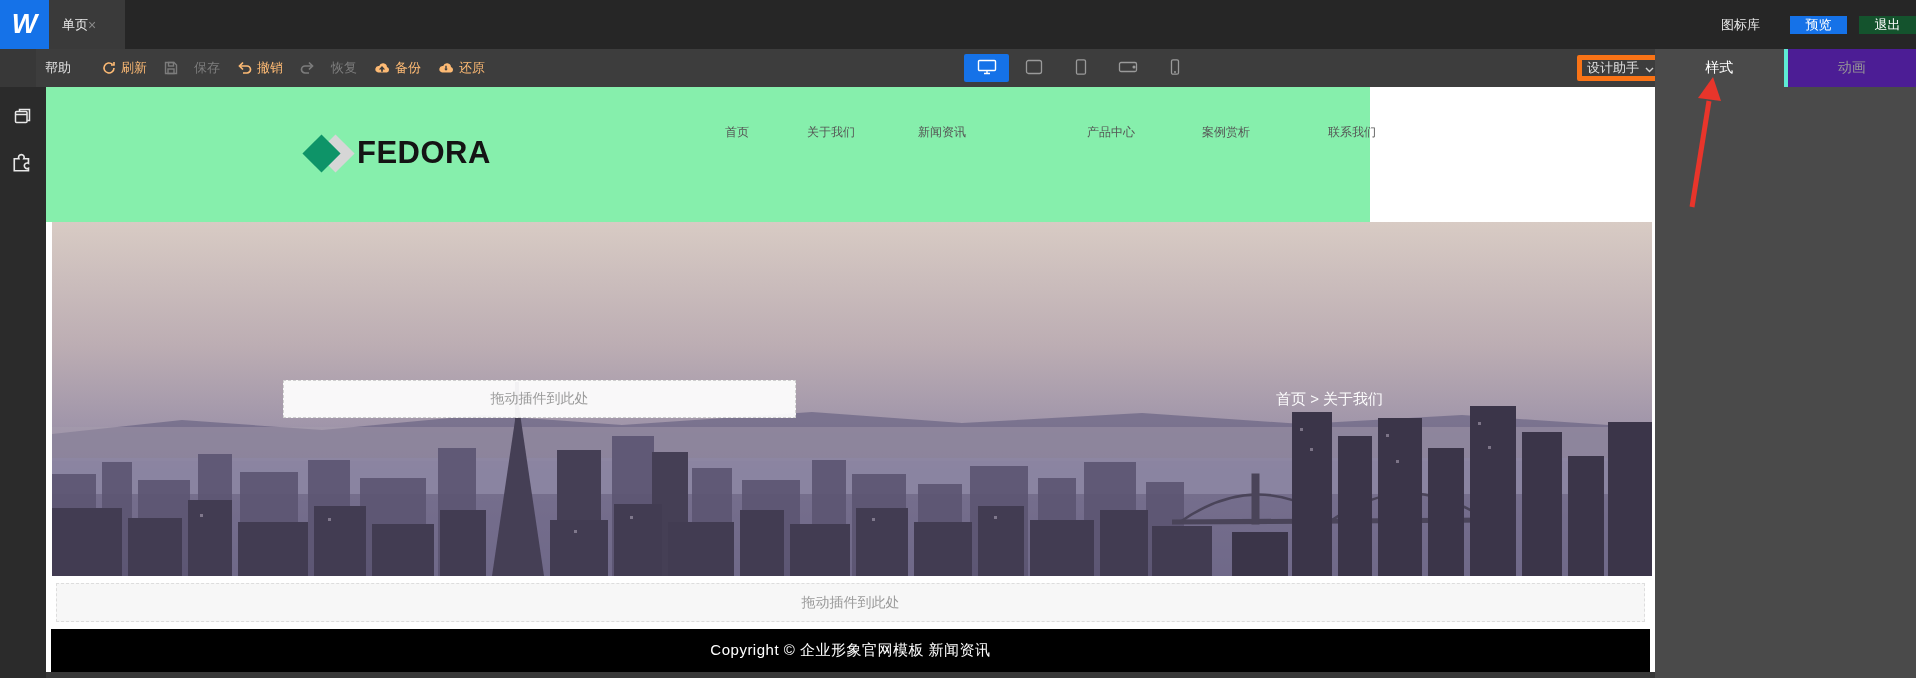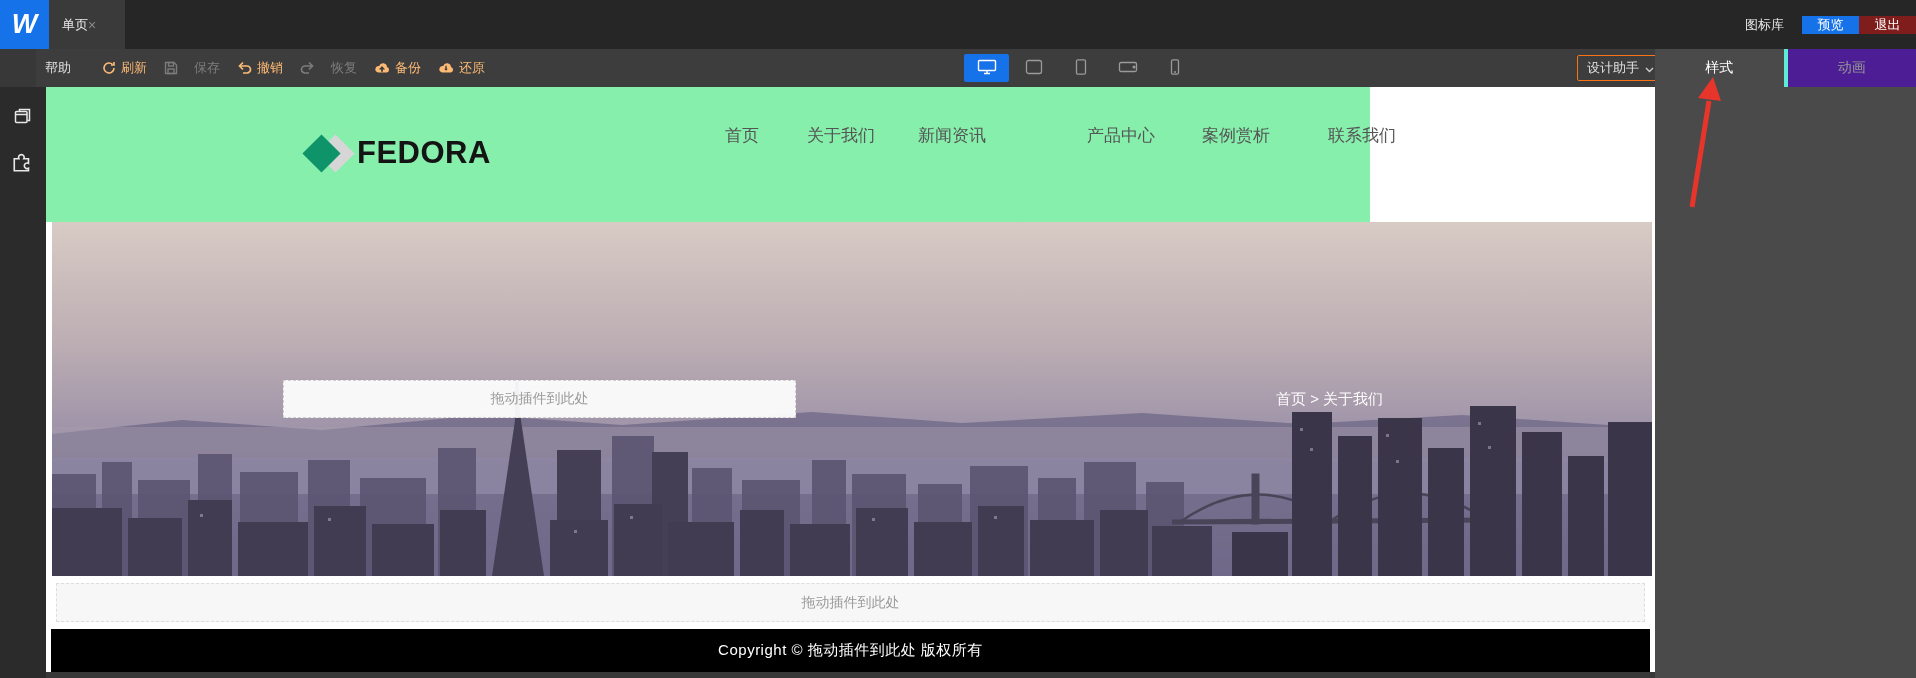--- a/index.html
+++ b/index.html
@@ -11,38 +11,38 @@
   .topbar { position:absolute; left:0; top:0; width:1916px; height:49px; background:#262626; }
   .logo-sq { position:absolute; left:0; top:0; width:49px; height:49px; background:#1572e8;
     color:#fff; font-weight:bold; font-size:27px; font-style:italic;
     display:flex; align-items:center; justify-content:center; cursor:pointer; }
   .doc-tab { position:absolute; left:49px; top:0; width:76px; height:49px; background:#3a3a3a;
     color:#e8e8e8; font-size:13px; display:flex; align-items:center; padding-left:13px; cursor:pointer; }
   .doc-tab .close { color:#8a8a8a; font-size:14px; }
   .topbar-right { position:absolute; right:0; top:0; height:49px; display:flex; align-items:center; }
   .tb-link { color:#e8e8e8; font-size:13px; display:flex; align-items:center; padding:0 18px; cursor:pointer; }
   .tb-btn { width:57px; display:flex; align-items:center; justify-content:center;
-    color:#fff; font-size:13px; cursor:pointer; }
+    color:#fff; font-size:13px; cursor:pointer;margin-left:12px; }
   .tb-btn.blue { background:#1572e8; }
-  .tb-btn.red  { background:#7f1d1d; }
+  .tb-btn.red  { background:#14532d; }
 
   
   .toolbar { position:absolute; left:0; top:49px; width:1655px; height:38px; background:#3d3d3d;
     color:#e0e0e0; font-size:13px;margin-left:36px; }
   .tool-left { position:absolute; left:0; top:0; height:38px; display:flex; align-items:center; }
   .tool-help { padding:0 14px 0 9px; cursor:pointer; }
   .tool-btn { display:flex; align-items:center; gap:5px; margin-left:17px; cursor:pointer; color:#fdba74; }
   .tool-btn.disabled { color:#7c7c7c;gap:16px; }
   .tool-btn svg { display:block; }
   .devices { position:absolute; left:928px; top:5px; display:flex; gap:2px; }
   .dev-btn { width:45px; height:28px; display:flex; align-items:center; justify-content:center;
     border-radius:2px; cursor:pointer; color:#9a9a9a; }
   .dev-btn.active { background:#1572e8; color:#fff; }
   .assistant { position:absolute; left:1541px; top:6px; width:87px; height:26px;
-    border:1px solid #f97316; border-radius:2px; color:#e0e0e0; font-size:13px;
+    border:5px solid #f97316; border-radius:2px; color:#e0e0e0; font-size:13px;
     display:flex; align-items:center; justify-content:center; gap:6px; cursor:pointer; background:transparent; }
   .collapse { position:absolute; left:1637px; top:7px; color:#ddd; font-size:15px; cursor:pointer; }
 
   
   .sidebar { position:absolute; left:0; top:87px; width:46px; height:591px; background:#2b2b2b; }
   .side-ic { width:46px; height:46px; display:flex; align-items:center; justify-content:center;
     color:#e8e8e8; cursor:pointer; }
   .side-ic:first-child { margin-top:8px; }
 
   
@@ -57,21 +57,21 @@
   .canvas { position:absolute; left:46px; top:87px; width:1609px; height:591px; background:#383838; }
   .site { position:absolute; left:0; top:0; width:1609px; height:585px; background:#fff; }
 
   .site-header { position:relative; width:1324px; height:135px; background:#86efac;text-decoration:underline; }
   .brand { position:absolute; left:249px; top:44px; width:200px; height:46px; }
   .dia { position:absolute; width:27px; height:27px; transform:rotate(45deg); }
   .dia.gray  { left:27px; top:9px; background:#d6d6d6; }
   .dia.green { left:13px; top:9px; background:#0e9468; }
   .brand-text { position:absolute; left:62px; top:4px; font-size:31px; font-weight:800;
     letter-spacing:0.5px; color:#141414; }
-  .nav-item { position:absolute; top:37px; font-size:17px; color:#555; cursor:pointer; white-space:nowrap; }
+  .nav-item { position:absolute; top:37px; font-size:12px; color:#555; cursor:pointer; white-space:nowrap; }
 
   .hero { position:relative; margin-left:6px; width:1600px; height:354px; overflow:hidden; }
   .hero svg { position:absolute; left:0; top:0; }
   .dropzone1 { position:absolute; left:231px; top:158px; width:513px; height:38px;
     background:rgba(255,255,255,0.93); border:1px dashed #cfcfcf;
     display:flex; align-items:center; justify-content:center;
     color:#9a9a9a; font-size:14px; cursor:pointer; }
   .crumb { position:absolute; left:1224px; top:158px; height:38px; line-height:38px;
     color:rgba(255,255,255,0.96); font-size:15px; }
 
@@ -362,18 +362,18 @@
               <rect x="942" y="294" width="3" height="3"></rect>
           </g>
         </svg>
         <div class="dropzone1">拖动插件到此处</div>
         <div class="crumb">首页 &gt; 关于我们</div>
       </div>
 
       <div class="gap7"></div>
       <div class="dropzone2">拖动插件到此处</div>
       <div class="gap7"></div>
-      <div class="site-footer">Copyright ©  拖动插件到此处  版权所有</div>
+      <div class="site-footer">Copyright ©  企业形象官网模板  新闻资讯</div>
 
     </div>
   </div>
 
 </div>
 
 </body></html>

